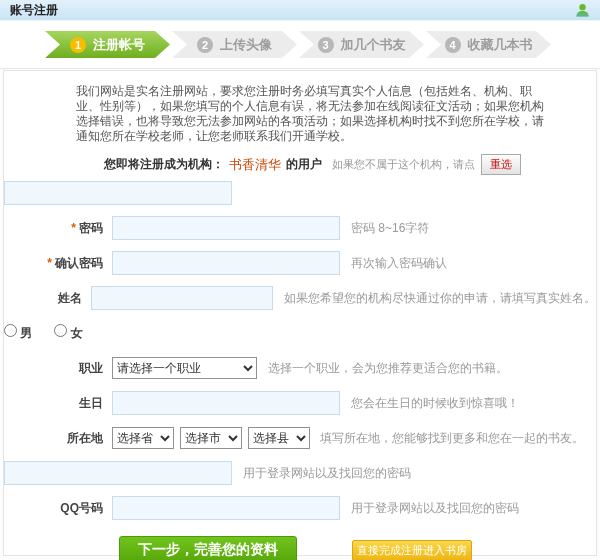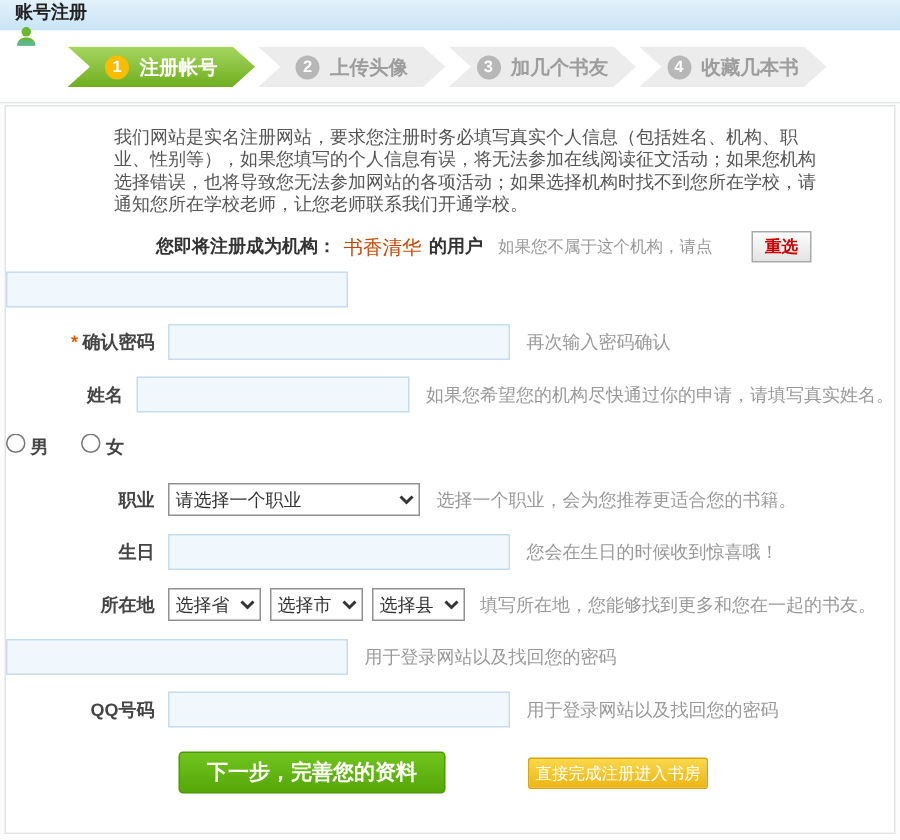--- a/index.html
+++ b/index.html
@@ -2,22 +2,22 @@
 <html><head>
 <meta charset="utf-8">
 <style>
   * { margin:0; padding:0; box-sizing:border-box; }
   html,body { width:600px; height:560px; overflow:hidden; background:#fdfdfd;
               font-family:"Liberation Sans", sans-serif; }
 
   
   .topbar { height:21px; background:linear-gradient(#e3f1fb,#c9e4f5);
             border-bottom:1px solid #eef6fb;
-            display:flex; justify-content:space-between; align-items:flex-start;
-            padding:0 10px;flex-direction:column; }
+            display:flex; justify-content:space-between; align-items:center;
+            padding:10px 10px; }
   .page-title { font-size:12px; font-weight:bold; color:#222; }
   .login-area { display:flex; align-items:center; gap:5px; cursor:pointer; }
   .login-link { font-size:12px; font-weight:bold; color:#1a78c2; }
 
   
   .steps { height:48px; display:flex; align-items:center; padding-left:45px;
            background:#fff; border-bottom:1px solid #e3e9e3; }
   .step { width:125px; height:27px; margin-right:2px;
           display:flex; align-items:center; justify-content:center;
           clip-path:polygon(0 0, calc(100% - 15px) 0, 100% 50%,
@@ -35,37 +35,37 @@
   .main-box { position:absolute; left:3px; right:3px; top:70px; bottom:4px;
               background:#fff; border:1px solid #e4e4e4; padding-top:13px; }
 
   .intro { width:470px; margin-left:72px; font-size:12px; color:#555;
            line-height:15px; }
 
   .inst-row { margin:10px 0 6px 100px; display:flex; align-items:center; }
   .inst-prefix, .inst-suffix { font-size:12px; font-weight:bold; color:#333; }
   .inst-name { font-size:13px; font-weight:normal; color:#cc4400; margin:0 5px; }
   .inst-note { font-size:11px; color:#999; margin:0 6px 0 10px; }
-  .reselect-btn { font-size:11px; font-weight:bold; color:#cc0000;
+  .reselect-btn { font-size:11px; font-weight:normal; color:#cc0000;
                   background:linear-gradient(#fdfdfd,#e3e3e3);
-                  border:1px solid #aaa; padding:2px 8px; cursor:pointer;margin-left:20px; }
+                  border:1px solid #aaa; padding:2px 8px; cursor:pointer; }
 
   
   .form-row { display:flex; align-items:center; margin:0 0 11px 0; min-height:24px; }
   .label-cell { width:108px; text-align:right; padding-right:9px;
                 font-size:12px; font-weight:bold; color:#444; white-space:nowrap; }
   .req { color:#e05a00; margin-right:3px; font-weight:bold; }
   .text-input { width:228px; height:24px; background:#f1f8fd;
                 border:1px solid #c7dcec; outline:none; padding:0 4px;
                 font-size:12px; }
   .hint { font-size:12px; color:#999; margin-left:11px; white-space:nowrap; }
   .gender-row label { font-size:12px; font-weight:bold; color:#444; margin-right:22px; }
   select { font-size:12px; height:22px; background:#fff; border:1px solid #919191;
            color:#333; }
-  .occupation-select { width:168px;font-family:Liberation Serif, serif; }
+  .occupation-select { width:145px;font-family:Liberation Serif, serif; }
   .region-select { width:62px; margin-right:6px; }
 
   
   .btn-row { display:flex; align-items:center; margin:16px 0 0 115px; }
   .next-btn { width:178px; height:28px; border-radius:3px; cursor:pointer;
               background:linear-gradient(#71c41d,#55a608); border:1px solid #4e9a06;
               color:#fff; font-size:14px; font-weight:bold;
               font-family:"Liberation Sans", sans-serif; }
   .finish-btn { margin-left:55px; width:120px; height:21px; border-radius:2px;
                 background:linear-gradient(#f9d84a,#edb513); border:1px solid #d9a512;
@@ -114,20 +114,25 @@
     <span class="inst-name">书香清华</span>
     <span class="inst-suffix">的用户</span>
     <span class="inst-note">如果您不属于这个机构，请点</span>
     <button class="reselect-btn">重选</button>
   </div>
 
   <div class="form-row">
     <input class="text-input" type="text" style="">
   </div>
 
+  <div class="form-row">
+    <div class="label-cell"><span class="req">*</span><span>密码</span></div>
+    <input class="text-input" type="password" style="">
+    <span class="hint">密码 8~16字符</span>
+  </div>
 
   <div class="form-row">
     <div class="label-cell"><span class="req">*</span><span>确认密码</span></div>
     <input class="text-input" type="password" style="">
     <span class="hint">再次输入密码确认</span>
   </div>
 
   <div class="form-row">
     <div class="label-cell"><span>姓名</span></div>
     <input class="text-input" type="text" style="">

